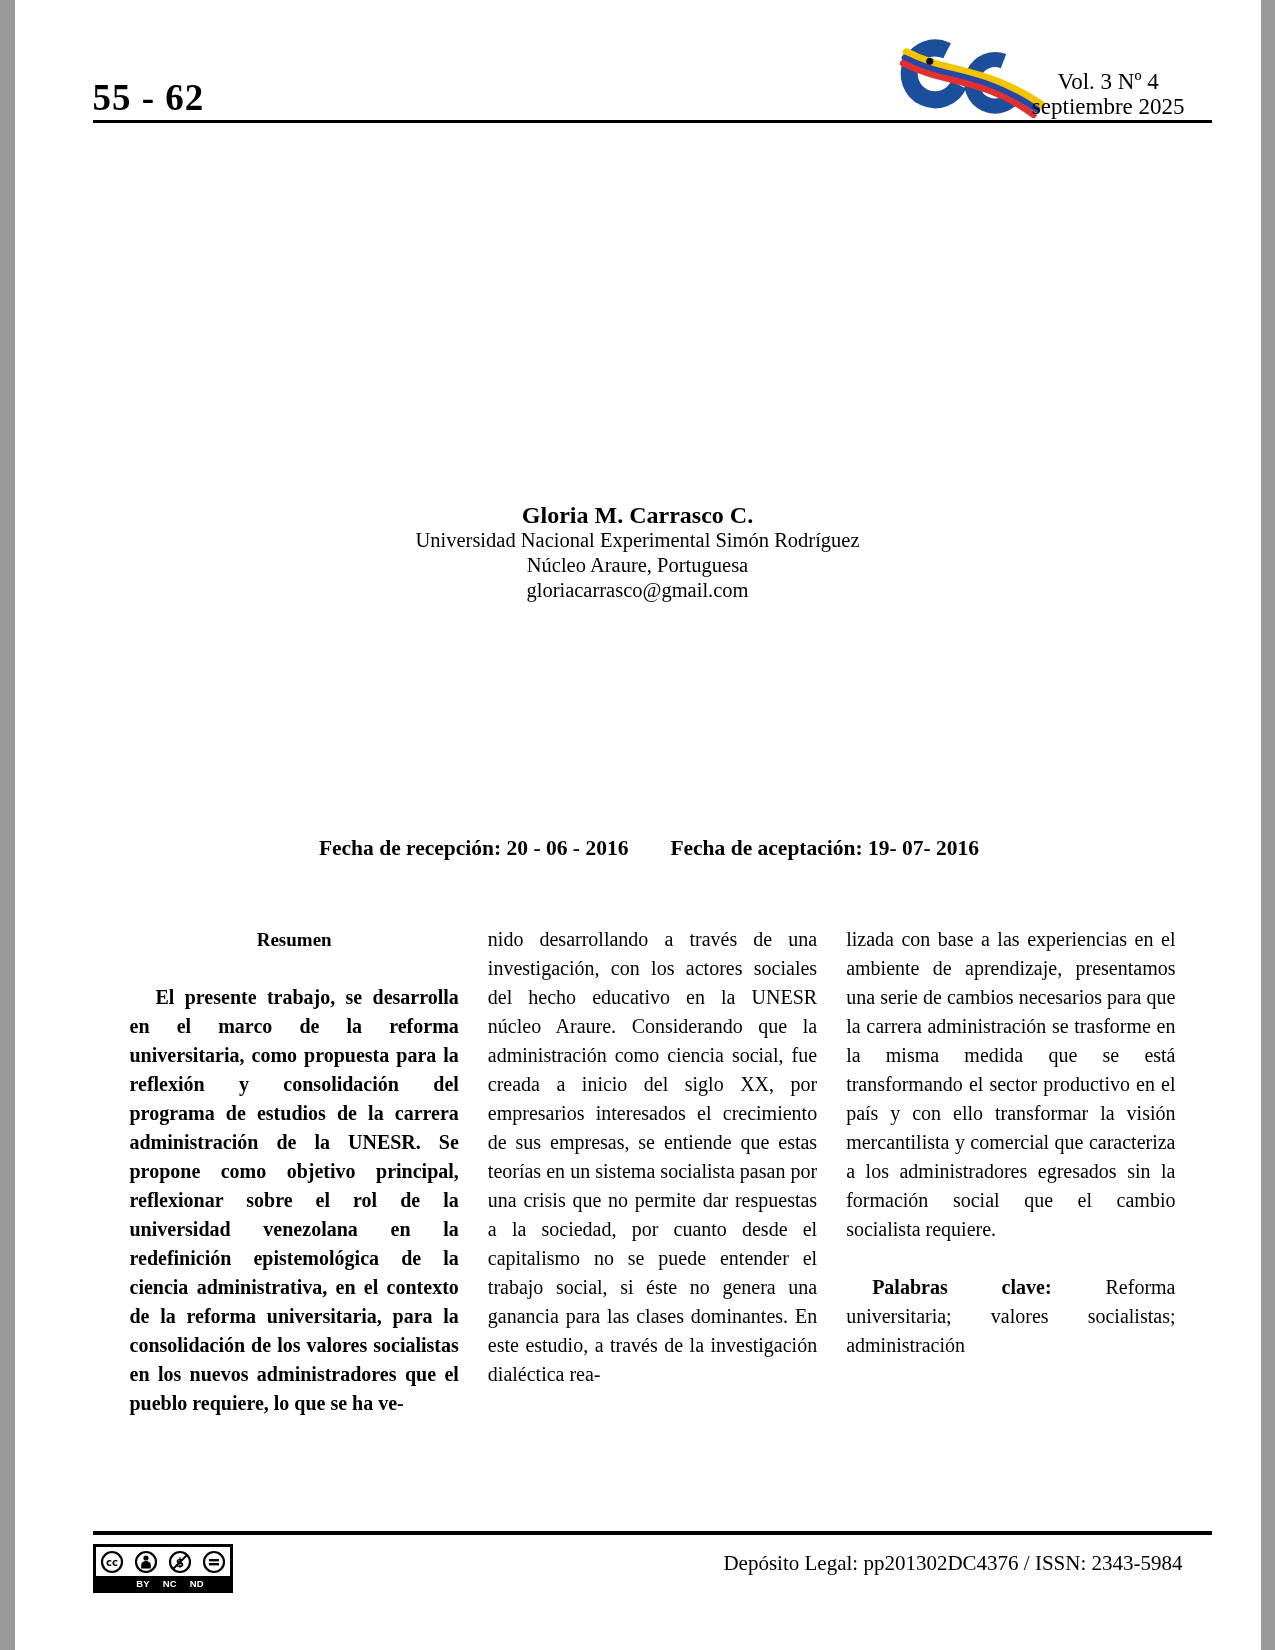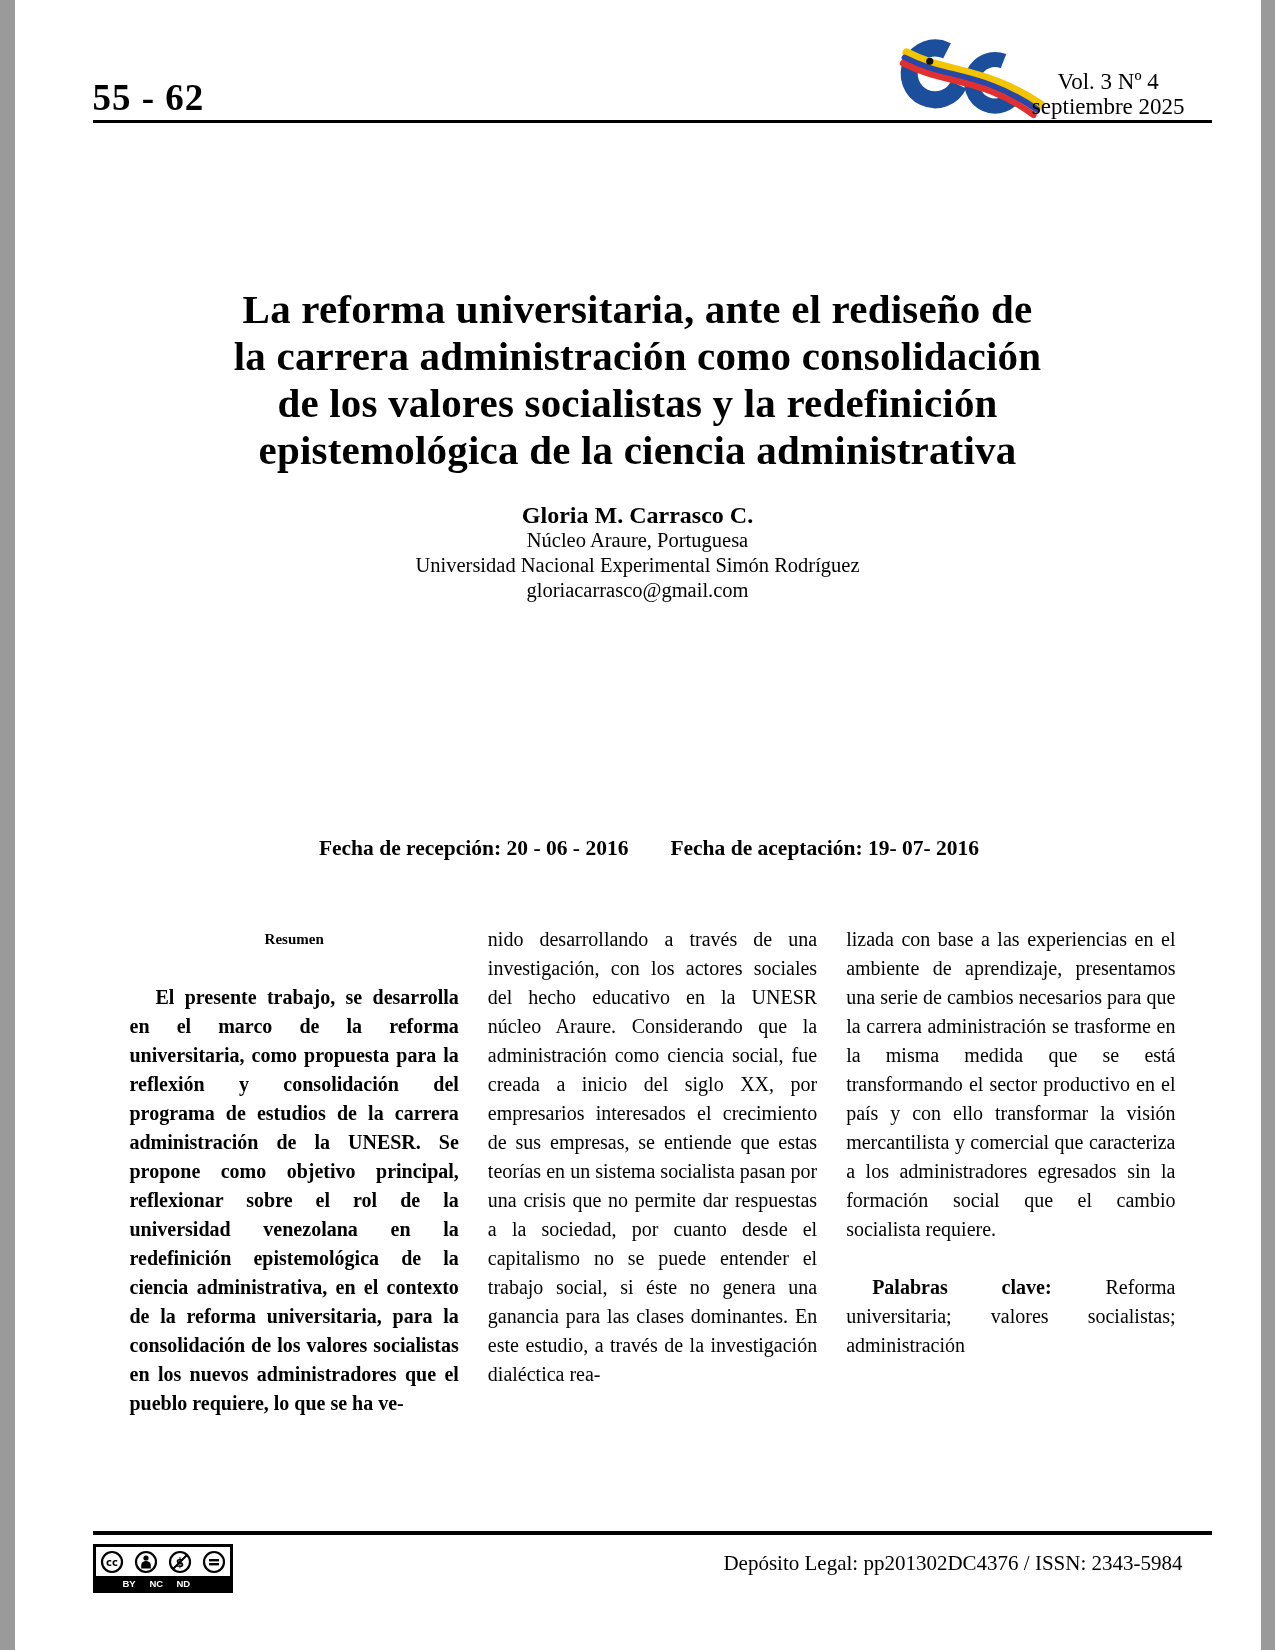--- a/index.html
+++ b/index.html
@@ -25,33 +25,33 @@
     white-space:pre-line;letter-spacing:0.2px;
   }
   .author-block{position:absolute;left:0;right:0;top:503px;text-align:center;font-size:20.5px;line-height:25px;}
   .author-name{font-size:24px;font-weight:bold;}
   
   .dates{position:absolute;left:0;right:0;top:836px;text-align:center;font-weight:bold;font-size:21.5px;padding-left:23px;}
   .dates span{margin:0 21px;}
   
   .columns{position:absolute;left:115px;top:925px;width:1046px;display:flex;gap:29px;}
   .column{flex:1;font-size:20px;line-height:29px;text-align:justify;}
-  .abstract-heading{font-size:15px;font-weight:bold;text-align:center;line-height:29px;margin:0 0 29px 0;}
+  .abstract-heading{font-size:19px;font-weight:bold;text-align:center;line-height:29px;margin:0 0 29px 0;}
   .para{margin:0;}
   .para-indent{text-indent:26px;font-weight:bold;}
   .keywords{margin-top:29px;text-indent:26px;}
   .kw-label{font-weight:bold;}
   
   .rule-bottom{position:absolute;left:78px;top:1531px;width:1119px;height:4px;background:#000;}
   .cc-badge{position:absolute;left:78px;top:1544px;border:3px solid #000;background:#fff;display:inline-flex;flex-direction:column;}
   .cc-icons{display:flex;gap:10px;padding:3px 4px 2px 4px;background:#fff;align-items:center;}
   .cc-icons svg{display:block;}
   .cc-strip{display:flex;background:#000;color:#fff;font-family:"Liberation Sans", sans-serif;
             font-size:9.5px;font-weight:bold;height:14px;align-items:center;}
-  .cc-strip span{width:27px;text-align:left;}
+  .cc-strip span{width:27px;text-align:right;}
   .legal{position:absolute;right:78px;top:1551px;font-size:21px;}
 </style>
 </head>
 <body>
 
 <div class="page">
 
   <div class="page-range">55 - 62</div>
   <div class="rule-top"></div>
 
@@ -63,29 +63,25 @@
       <path d="M 12,26 C 58,50 100,42 160,84" fill="none" stroke="#2847a8" stroke-width="7" stroke-linecap="round"></path>
       <path d="M 10,32 C 56,56 100,48 156,90" fill="none" stroke="#e03030" stroke-width="7" stroke-linecap="round"></path>
       <circle cx="40" cy="30" r="4" fill="#111"></circle>
     </svg>
     <div class="vol-block">
       <div>Vol. 3 Nº 4</div>
       <div>septiembre 2025</div>
     </div>
   </div>
 
-  <div class="title">La reforma universitaria, ante el rediseño de
-la carrera administración como consolidación
-de los valores socialistas y la redefinición
-epistemológica de la ciencia administrativa</div>
 
   <div class="author-block">
     <div class="author-name">Gloria M. Carrasco C.</div>
+    <div>Universidad Nacional Experimental Simón Rodríguez</div>
     <div>Núcleo Araure, Portuguesa</div>
-    <div>Universidad Nacional Experimental Simón Rodríguez</div>
     <div>gloriacarrasco@gmail.com</div>
   </div>
 
   <div class="dates">
     <span>Fecha de recepción: 20 - 06 - 2016</span><span>Fecha de aceptación: 19- 07- 2016</span>
   </div>
 
   <div class="columns">
     <div class="column">
       <div class="abstract-heading">Resumen</div>

